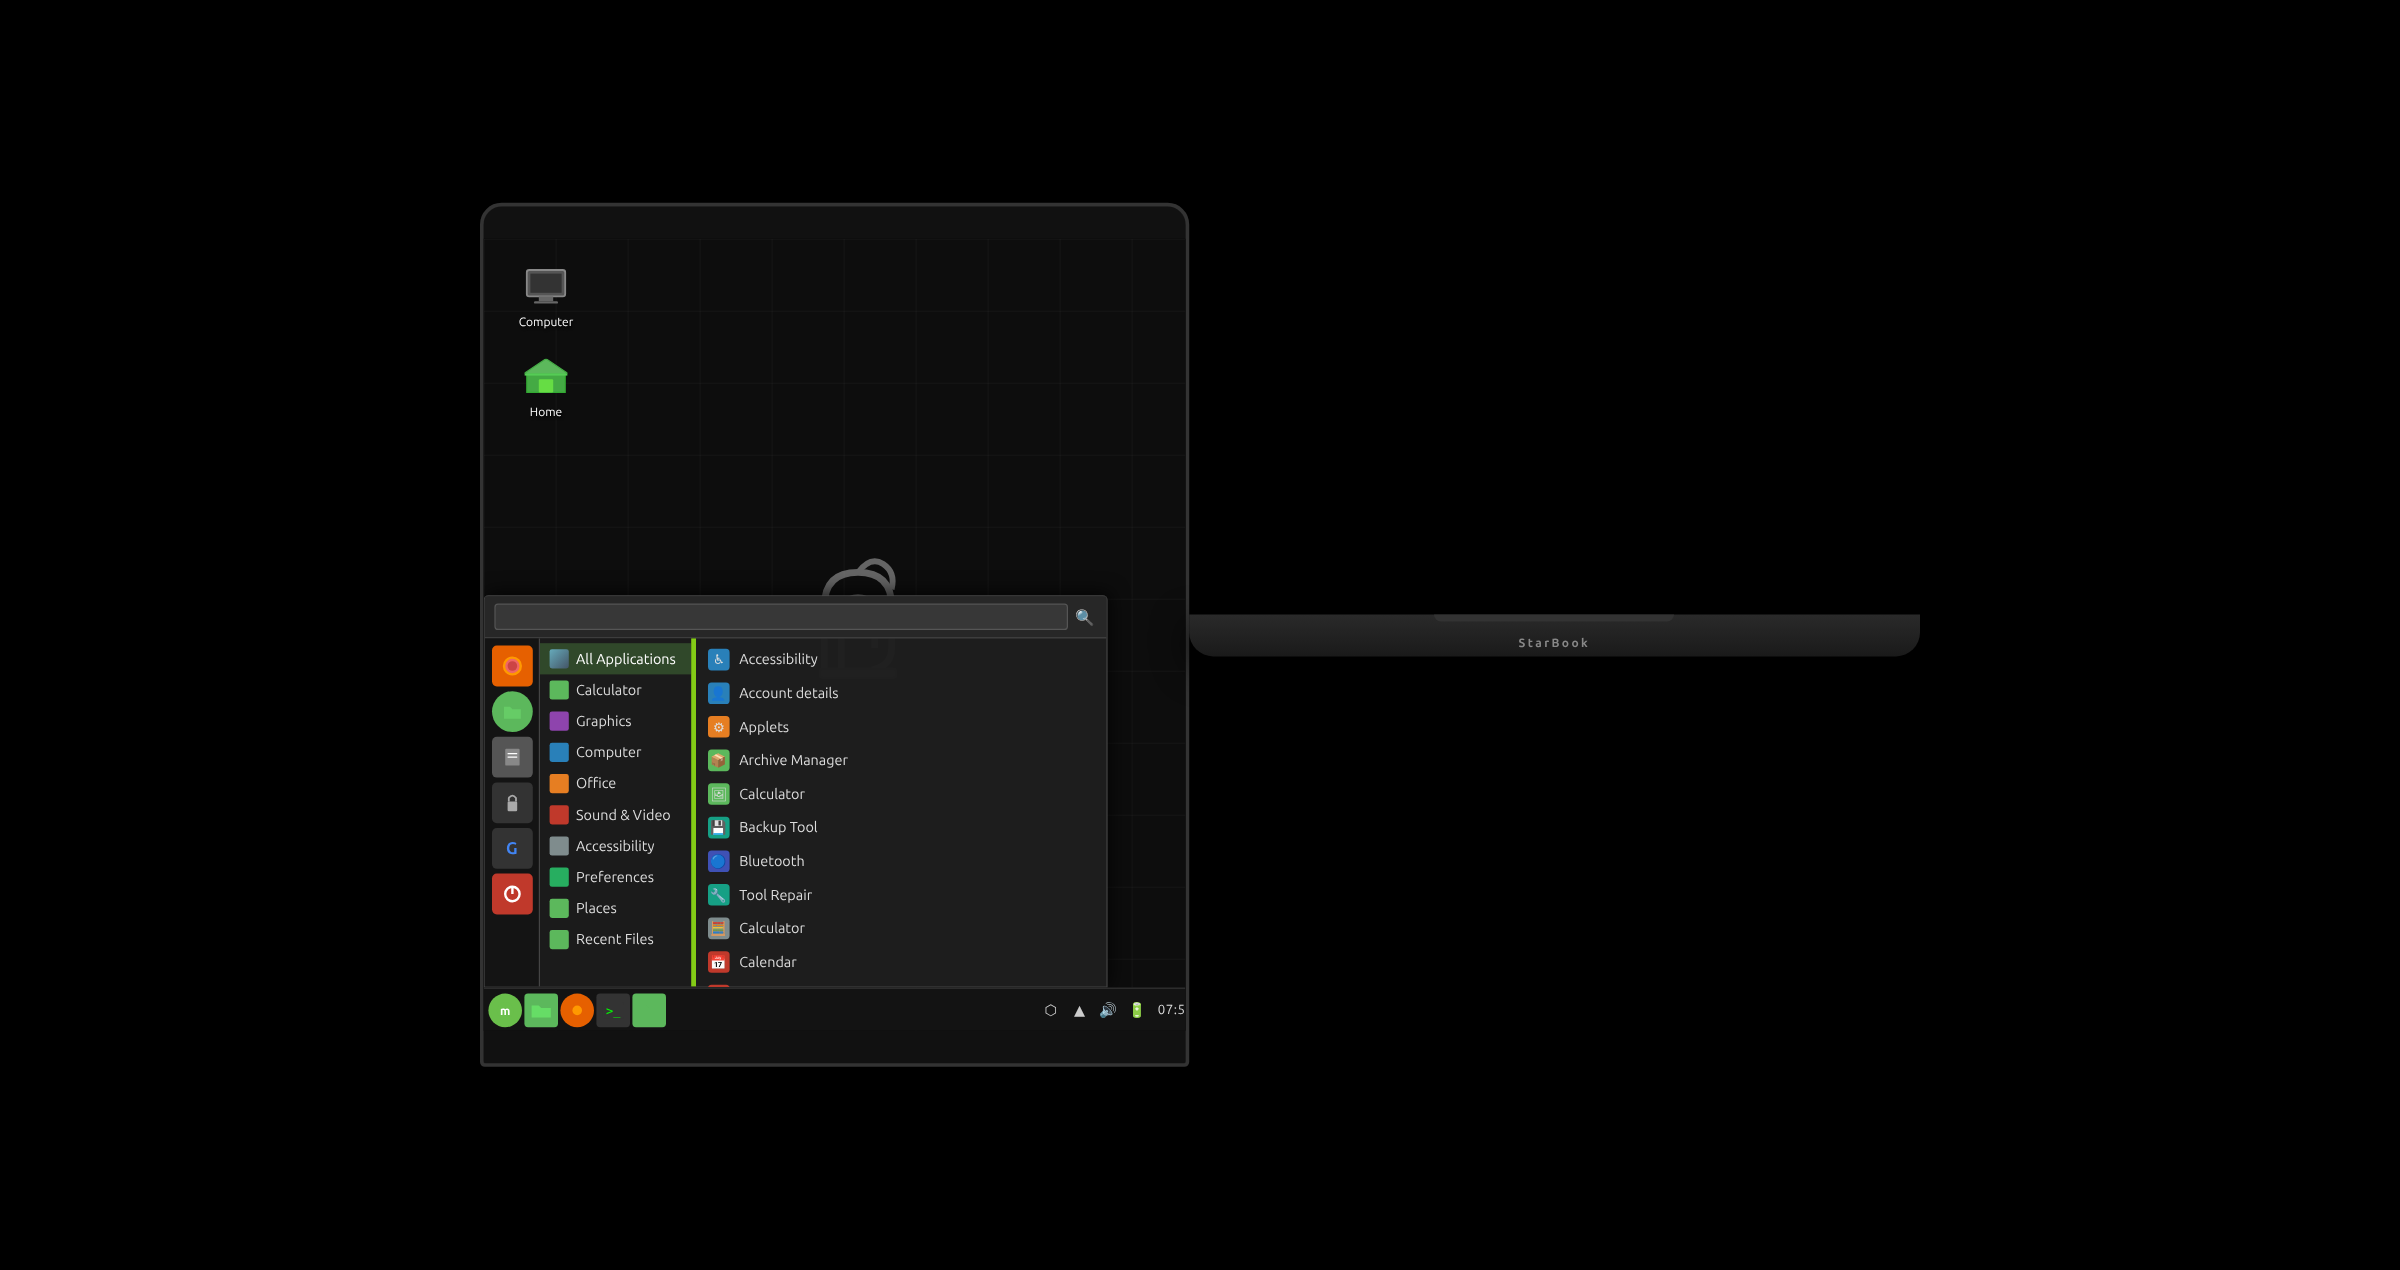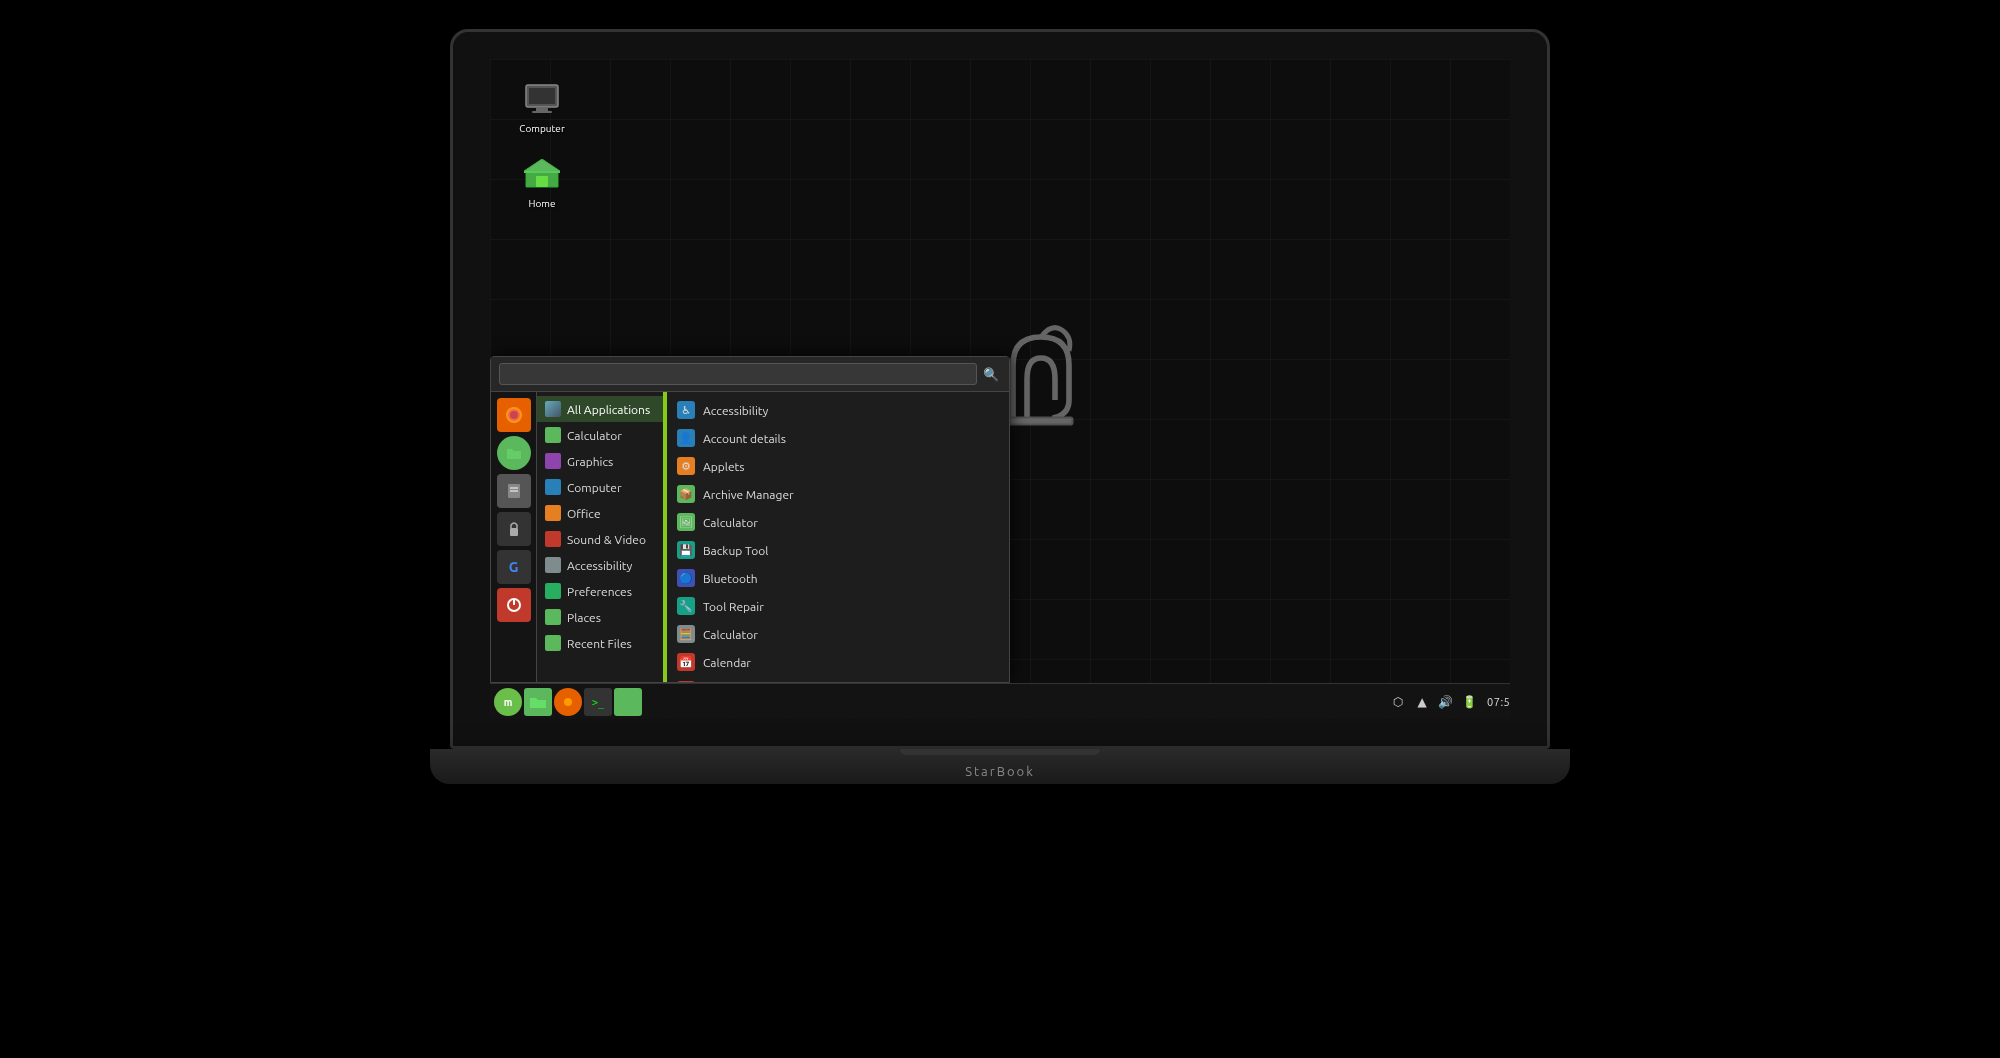--- a/index.html
+++ b/index.html
@@ -12,21 +12,21 @@
       justify-content: center;
       font-family: 'Ubuntu', 'DejaVu Sans', sans-serif;
       overflow: hidden;
     }
 
     .laptop-outer {
       position: relative;
       width: 1200px;
       height: 1000px;
       display: flex;
-      flex-direction: column;
+      flex-direction: row;
       align-items: center;
     }
 
     .laptop-lid {
       position: relative;
       width: 1100px;
       height: 720px;
       background: #1a1a1a;
       border-radius: 18px 18px 4px 4px;
       border: 3px solid #333;
@@ -358,23 +358,23 @@
       background: #333;
       border-radius: 0 0 6px 6px;
     }
 
     .starbook-label {
       position: absolute;
       bottom: 6px;
       left: 50%;
       transform: translateX(-50%);
       color: #888;
-      font-size: 13px;
+      font-size: 10px;
       letter-spacing: 2px;
-      font-weight: 400;
+      font-weight: 700;
     }
 
     
     .camera-dot {
       position: absolute;
       top: 8px;
       left: 50%;
       transform: translateX(-50%);
       width: 6px;
       height: 6px;

